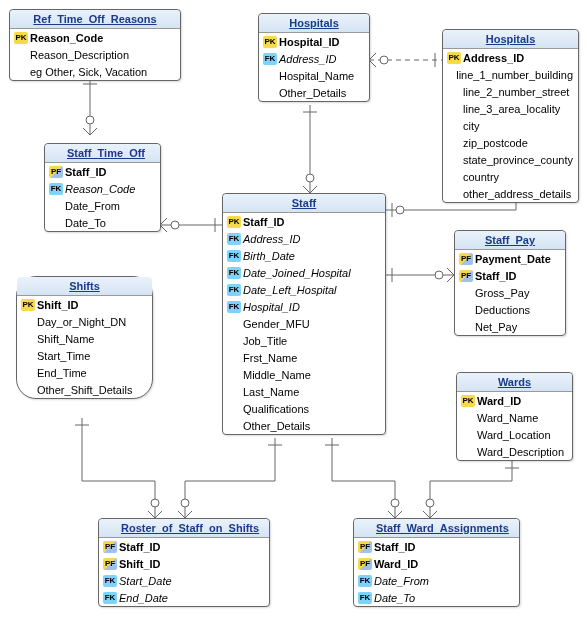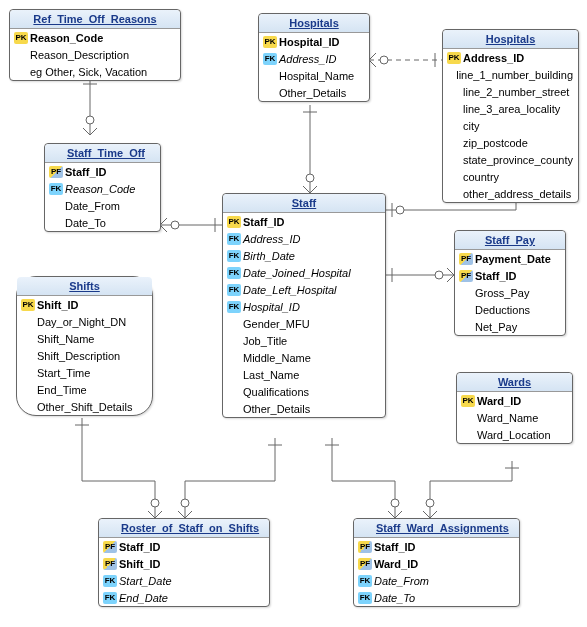--- a/index.html
+++ b/index.html
@@ -280,20 +280,24 @@
     <div class="row">
       <span class="keycell"></span>
       <span class="attr ">Gender_MFU</span>
     </div>
     <div class="row">
       <span class="keycell"></span>
       <span class="attr ">Job_Title</span>
     </div>
     <div class="row">
       <span class="keycell"></span>
+      <span class="attr ">Frst_Name</span>
+    </div>
+    <div class="row">
+      <span class="keycell"></span>
       <span class="attr ">Middle_Name</span>
     </div>
     <div class="row">
       <span class="keycell"></span>
       <span class="attr ">Last_Name</span>
     </div>
     <div class="row">
       <span class="keycell"></span>
       <span class="attr ">Qualifications</span>
     </div>
@@ -340,24 +344,20 @@
     <div class="row">
       <span class="keycell"></span>
       <span class="attr ">Day_or_Night_DN</span>
     </div>
     <div class="row">
       <span class="keycell"></span>
       <span class="attr ">Shift_Name</span>
     </div>
     <div class="row">
       <span class="keycell"></span>
-      <span class="attr ">Shift_Description</span>
-    </div>
-    <div class="row">
-      <span class="keycell"></span>
       <span class="attr ">Start_Time</span>
     </div>
     <div class="row">
       <span class="keycell"></span>
       <span class="attr ">End_Time</span>
     </div>
     <div class="row">
       <span class="keycell"></span>
       <span class="attr ">Other_Shift_Details</span>
     </div>
@@ -371,20 +371,24 @@
       <span class="attr bold">Ward_ID</span>
     </div>
     <div class="row">
       <span class="keycell"></span>
       <span class="attr ">Ward_Name</span>
     </div>
     <div class="row">
       <span class="keycell"></span>
       <span class="attr ">Ward_Location</span>
     </div>
+    <div class="row">
+      <span class="keycell"></span>
+      <span class="attr ">Ward_Description</span>
+    </div>
   </div>
 <div class="entity" id="e-roster" style="left:98px; top:518px; width:170px;">
     <div class="title">Roster_of_Staff_on_Shifts</div>
     <div class="row">
       <span class="keycell">
         <span class="pf">PF</span>
       </span>
       <span class="attr bold">Staff_ID</span>
     </div>
     <div class="row">

